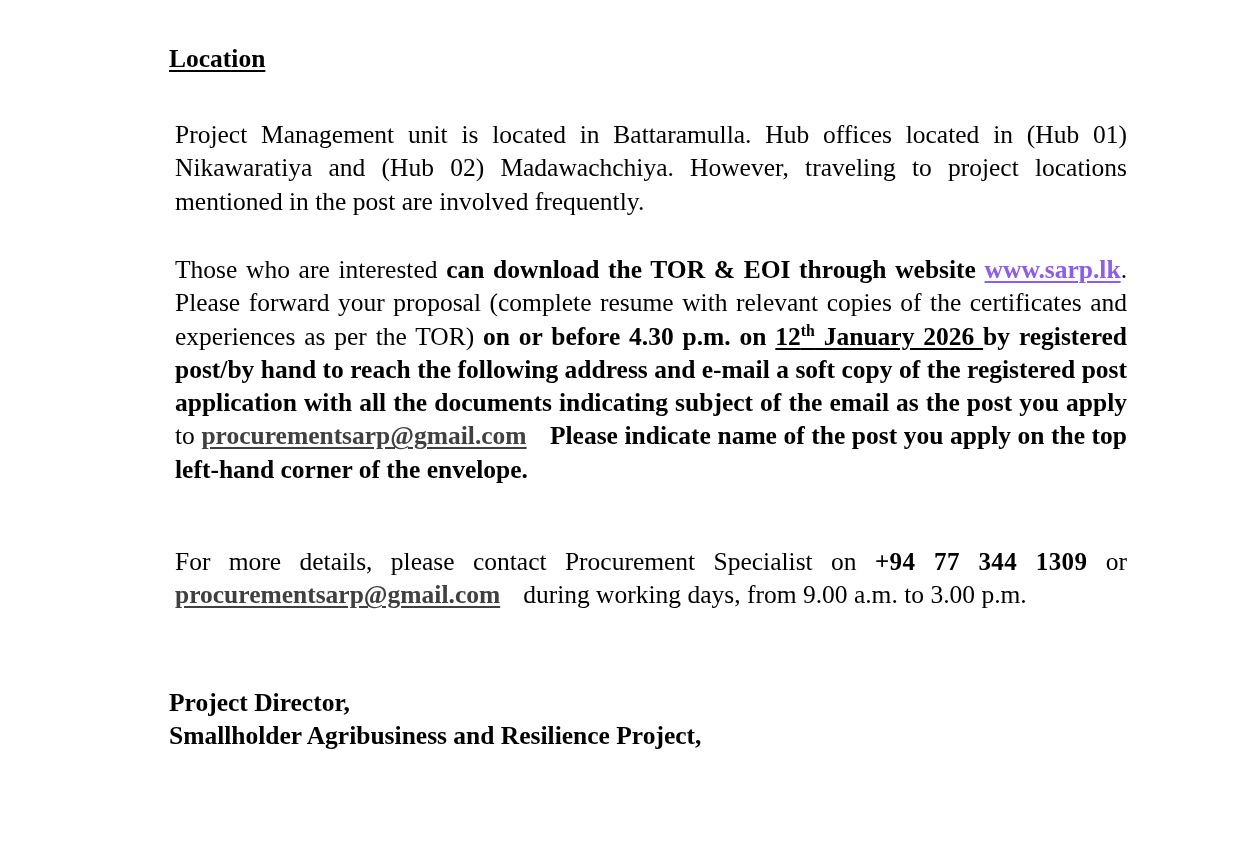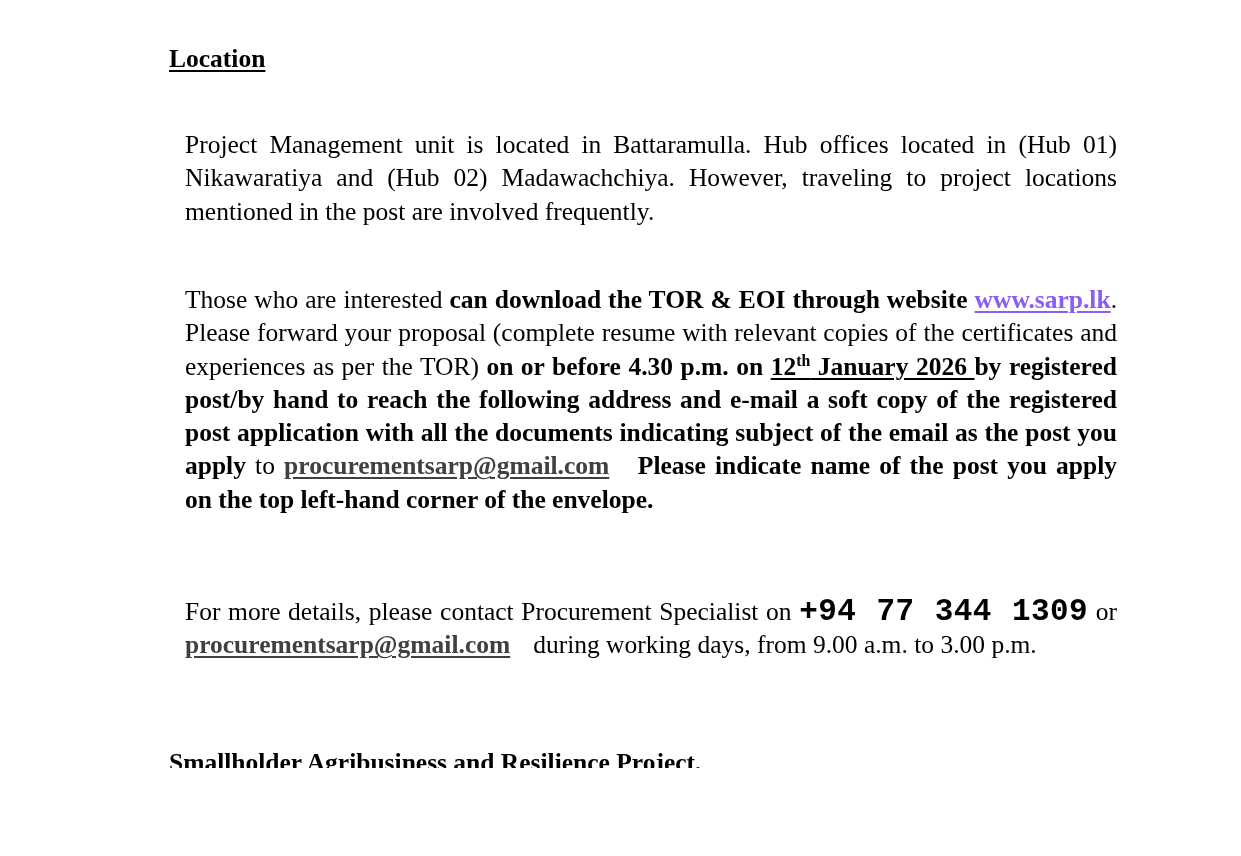--- a/index.html
+++ b/index.html
@@ -33,21 +33,21 @@
     text-underline-offset: 3px;
     line-height: 1.18;
     margin: 0;
     display: inline-block;
   }
   .heading-row {
     margin: 0;
     line-height: 1.18;
   }
   p.para {
-    margin: 16px;
+    margin: 6px;
     font-size: 25.5px;
     line-height: 33.3px;
     text-align: justify;
     text-justify: inter-word;
   }
   .spacer-sm { height: 23px; }
   .spacer-md { height: 30px; }
   .spacer-lg { height: 38px; }
   .spacer-xl { height: 47px; }
   .b { font-weight: bold; }
@@ -73,23 +73,22 @@
   }
   .addr-line {
     margin: 0;
     font-size: 25.5px;
     line-height: 33.3px;
     font-weight: bold;
     white-space: pre;
   }
   .phone {
     font-weight: bold;
-    font-size: 31px;
+    font-size: 25px;
     letter-spacing: 0.4px;
-    font-family: Liberation Mono, monospace;
   }
   .date-line {
     position: absolute;
     left: 150px;
     top: 772px;
     font-size: 25.5px;
     font-weight: bold;
     line-height: 1.2;
     white-space: pre;
   }
@@ -122,22 +121,22 @@
     <p class="para">
       <span>For more details, please contact Procurement Specialist on </span><span class="phone">+94 77 344 1309</span><span> or</span>
       <a href="#" class="link-mail">procurementsarp@gmail.com</a><span class="nbsp-gap">&nbsp;&nbsp;</span><span>during working days, from 9.00 a.m. to 3.00 p.m.</span>
     </p>
 
     <div class="spacer-md"></div>
 
 
     <div class="spacer-lg"></div>
 
+    <p class="addr-line">Project Director,</p>
     <p class="addr-line">Smallholder Agribusiness and Resilience Project,</p>
-    <p class="addr-line">Project Director,</p>
 
   </div>
 
   <div class="date-line">
     <span>28</span><sup>th</sup><span> December 2025</span>
   </div>
 
 </div>
 
 </body></html>

